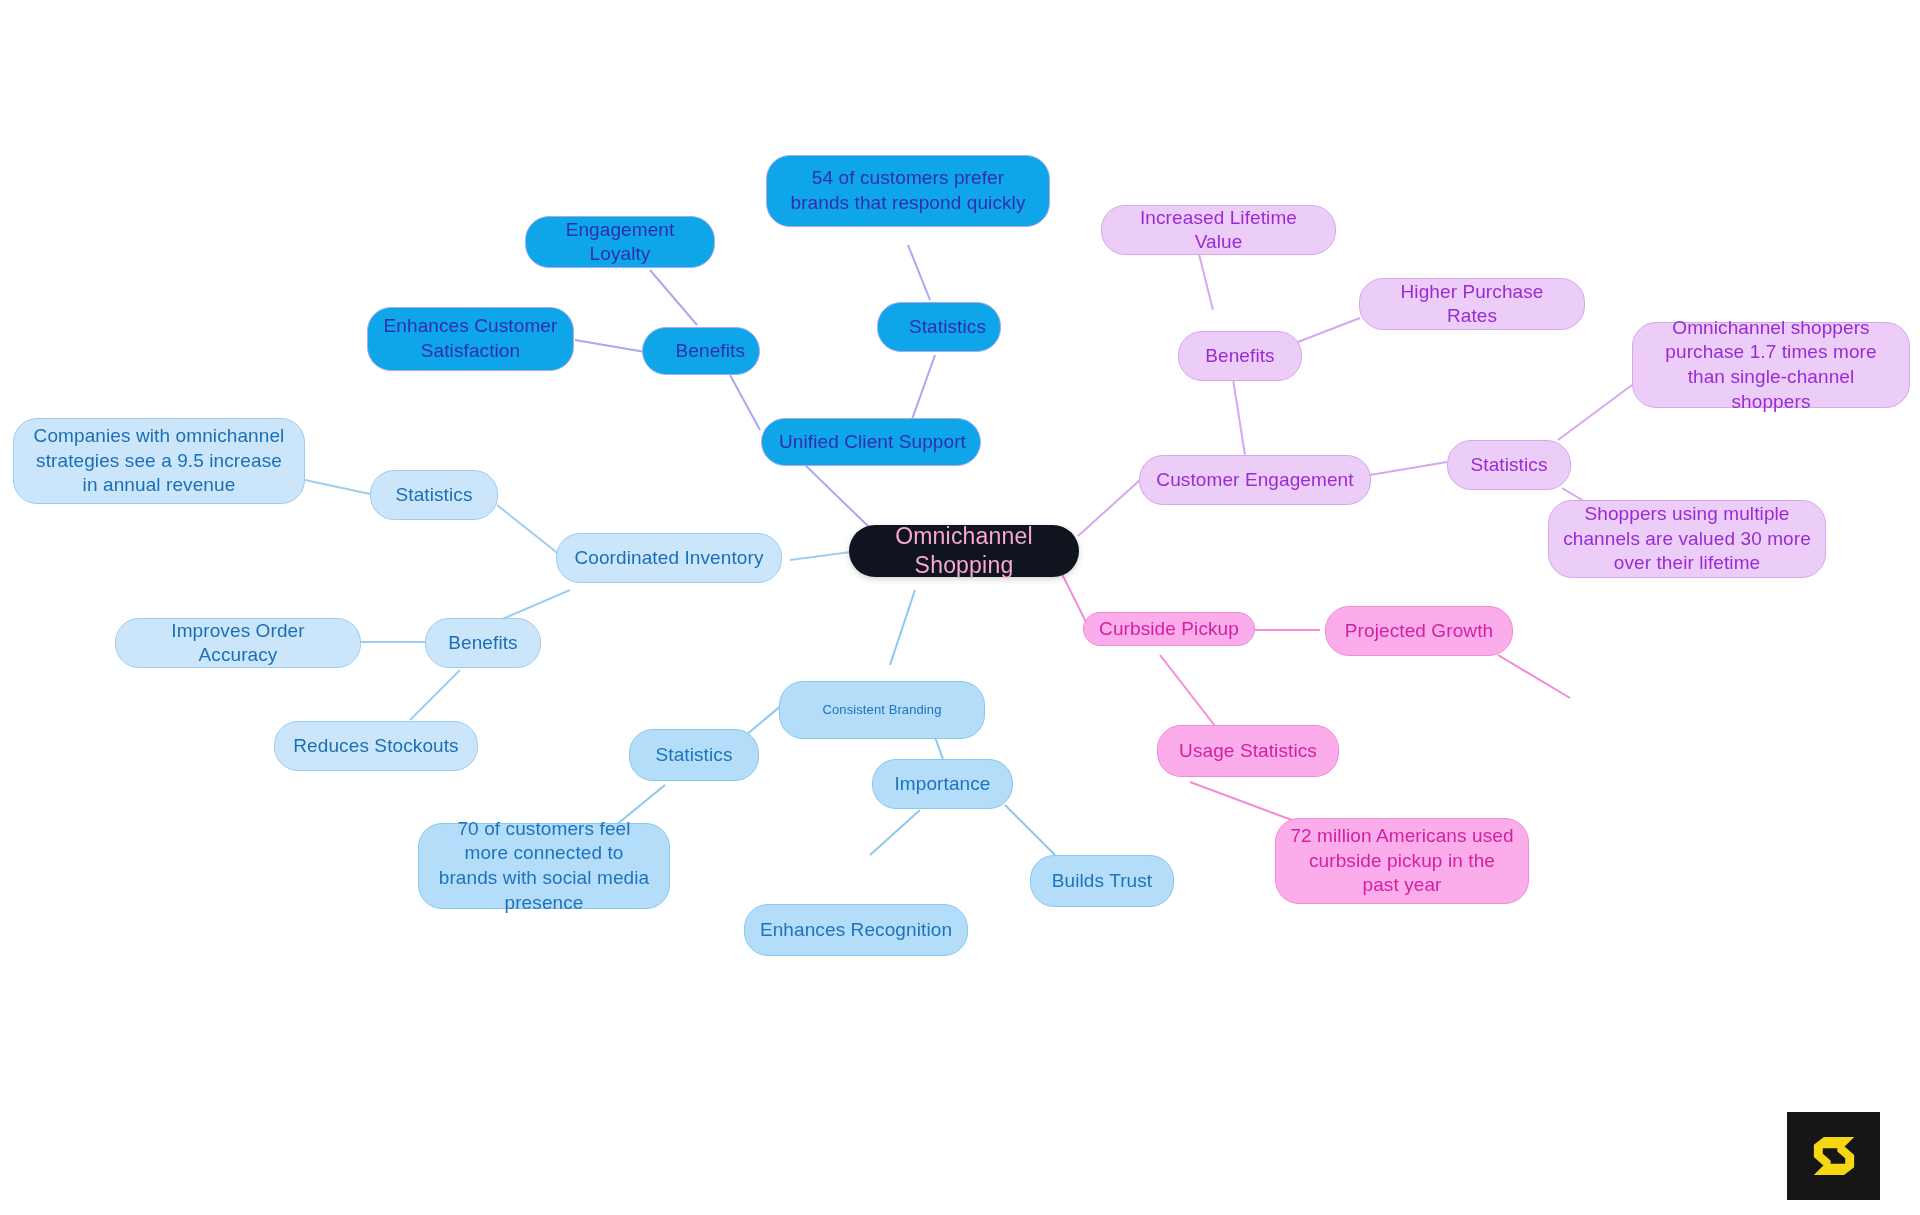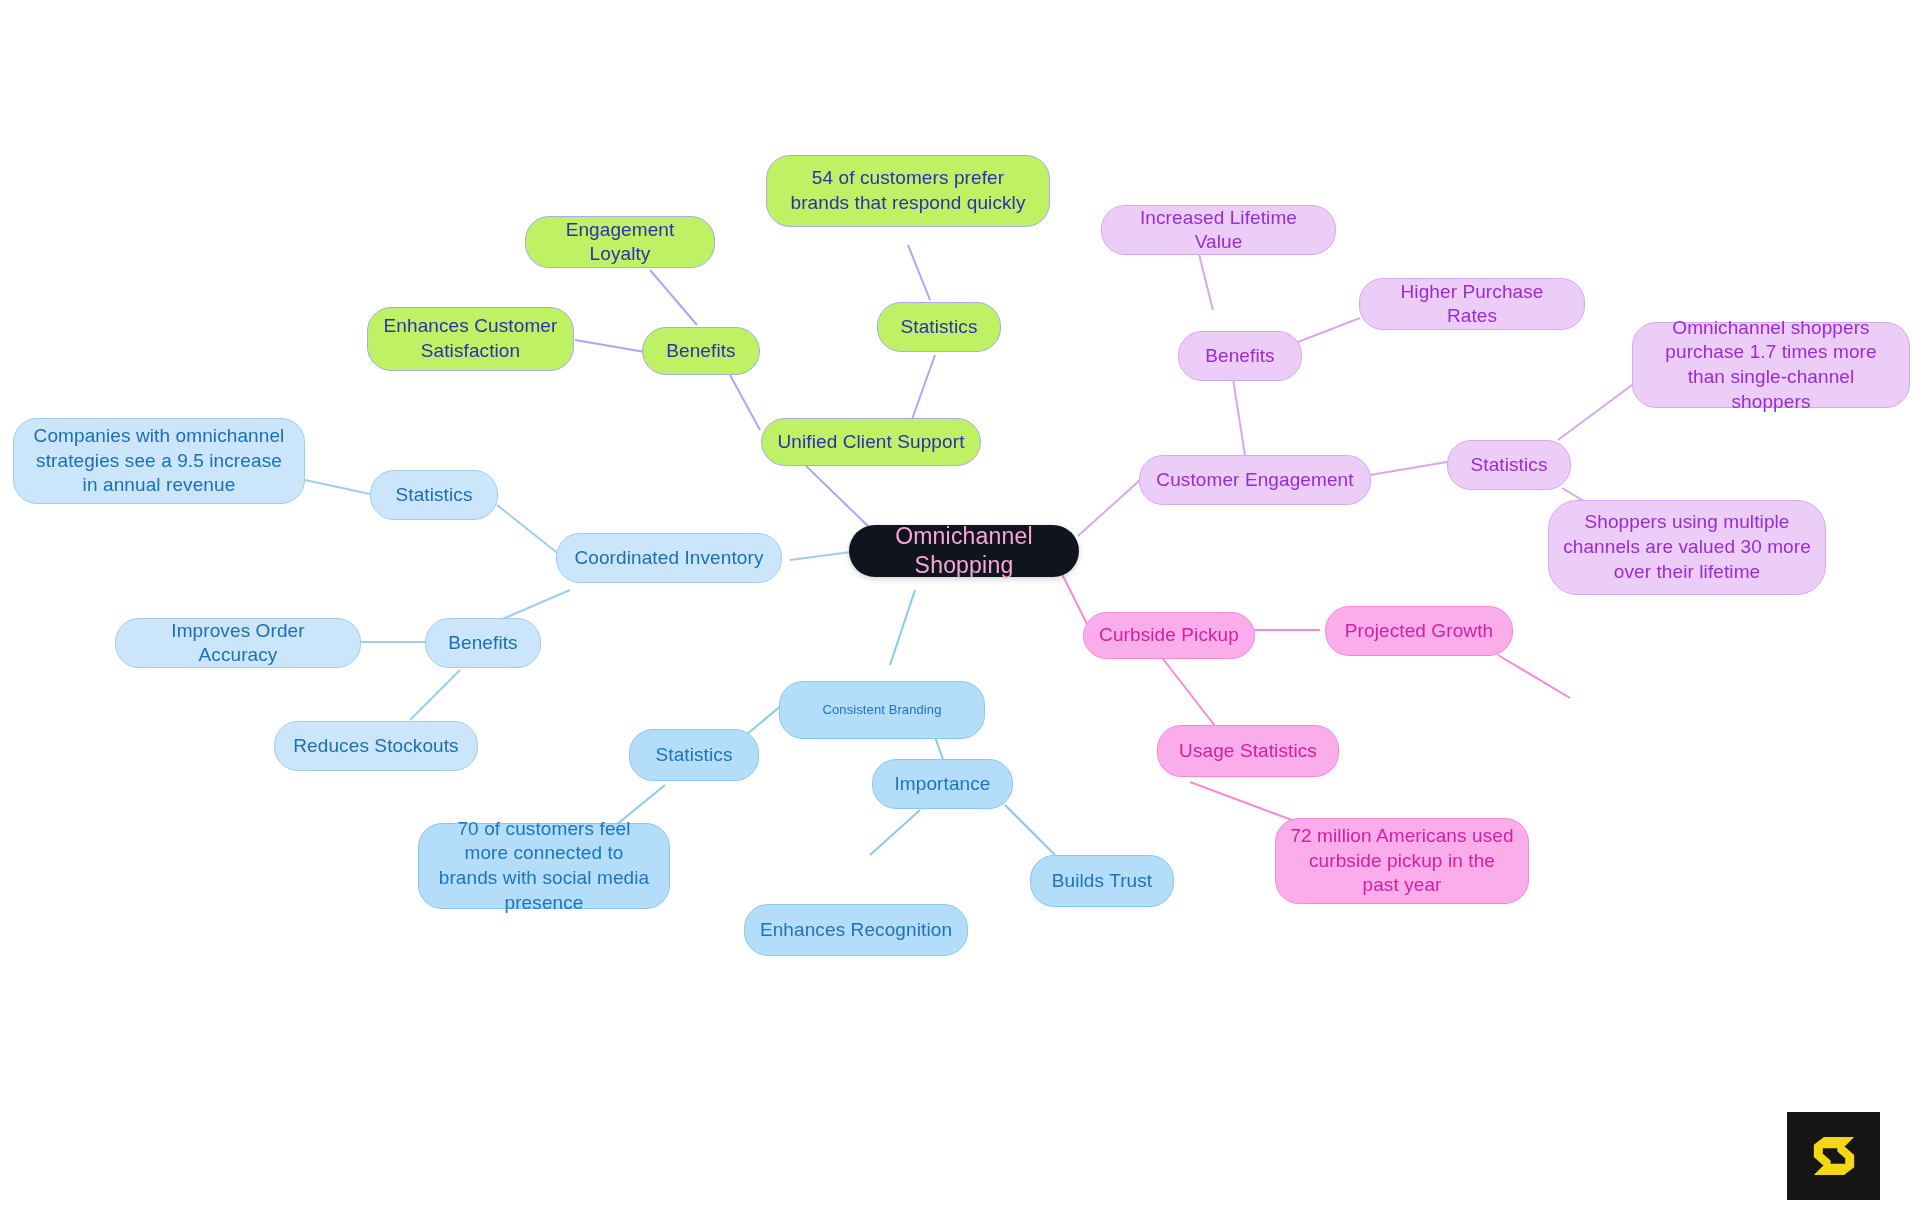--- a/index.html
+++ b/index.html
@@ -46,23 +46,24 @@
     color: #f9a8d4;
     font-size: 23px;
     letter-spacing: 0.2px;
     box-shadow: 0 2px 6px rgba(0,0,0,0.18);
   }
   .node.leaf-multiline {
     line-height: 1.3;
   }
   
   .c-periwinkle {
-    background: #bef264;
+    background: #0ea5e9;
     border-color: #a6aaf0;
     color: #2f2fae;
+    justify-content: flex-end;
   }
   .c-skyblue {
     background: #cbe6fb;
     border-color: #9fcdf0;
     color: #1b6fb5;
   }
   .c-skyblue-strong {
     background: #b3ddf9;
     border-color: #8cc8ee;
     color: #1d74bb;
@@ -222,25 +223,25 @@
   </div>
 
   <div class="node c-lilac" style="left:1447px; top:440px; width:124px; height:50px; font-size:19px;">
     <span>Statistics</span>
   </div>
 
   <div class="node c-lilac leaf-multiline" style="left:1632px; top:322px; width:278px; height:86px; font-size:19px;">
     <span>Omnichannel shoppers purchase 1.7 times more than single-channel shoppers</span>
   </div>
 
-  <div class="node c-lilac leaf-multiline" style="left:1548px; top:500px; width:278px; height:95px; font-size:19px;border-radius:29px;">
+  <div class="node c-lilac leaf-multiline" style="left:1548px; top:500px; width:278px; height:78px; font-size:19px;">
     <span>Shoppers using multiple channels are valued 30 more over their lifetime</span>
   </div>
 
-  <div class="node c-pink" style="left:1083px; top:612px; width:172px; height:47px; font-size:19px;">
+  <div class="node c-pink" style="left:1083px; top:612px; width:172px; height:34px; font-size:19px;">
     <span>Curbside Pickup</span>
   </div>
 
   <div class="node c-pink" style="left:1325px; top:606px; width:188px; height:50px; font-size:19px;">
     <span>Projected Growth</span>
   </div>
 
 
   <div class="node c-pink" style="left:1157px; top:725px; width:182px; height:52px; font-size:19px;">
     <span>Usage Statistics</span>

